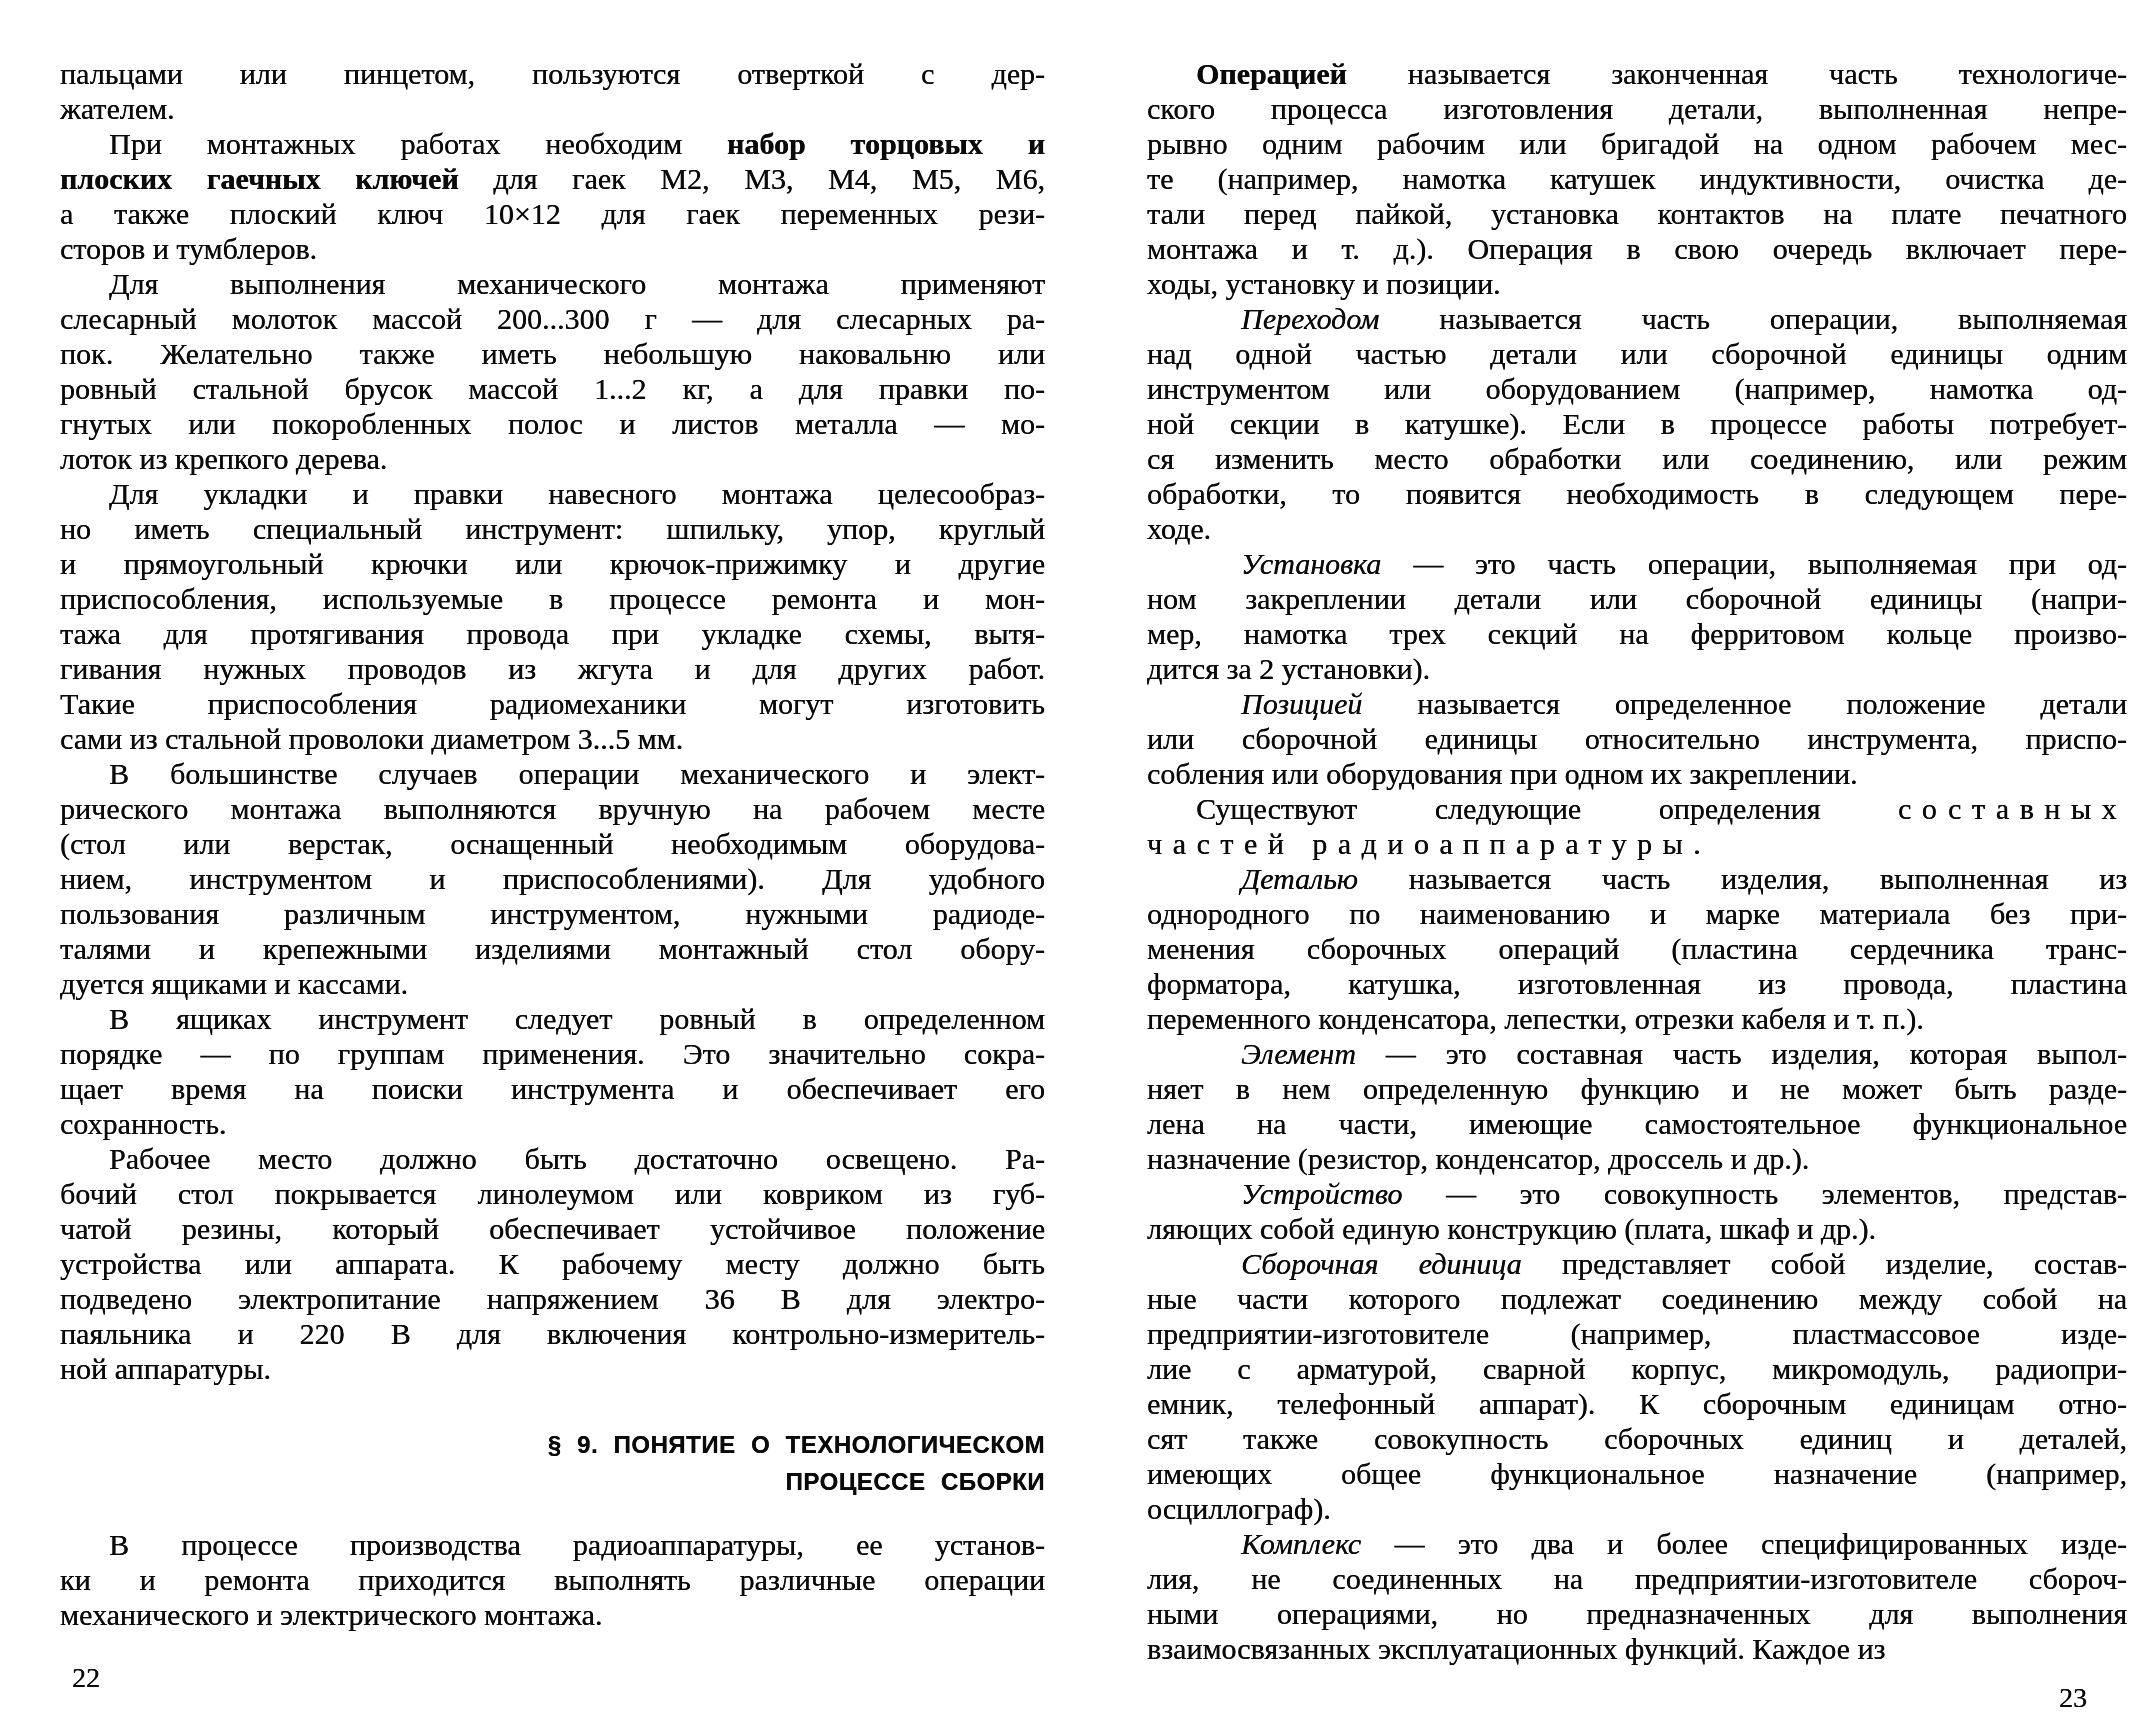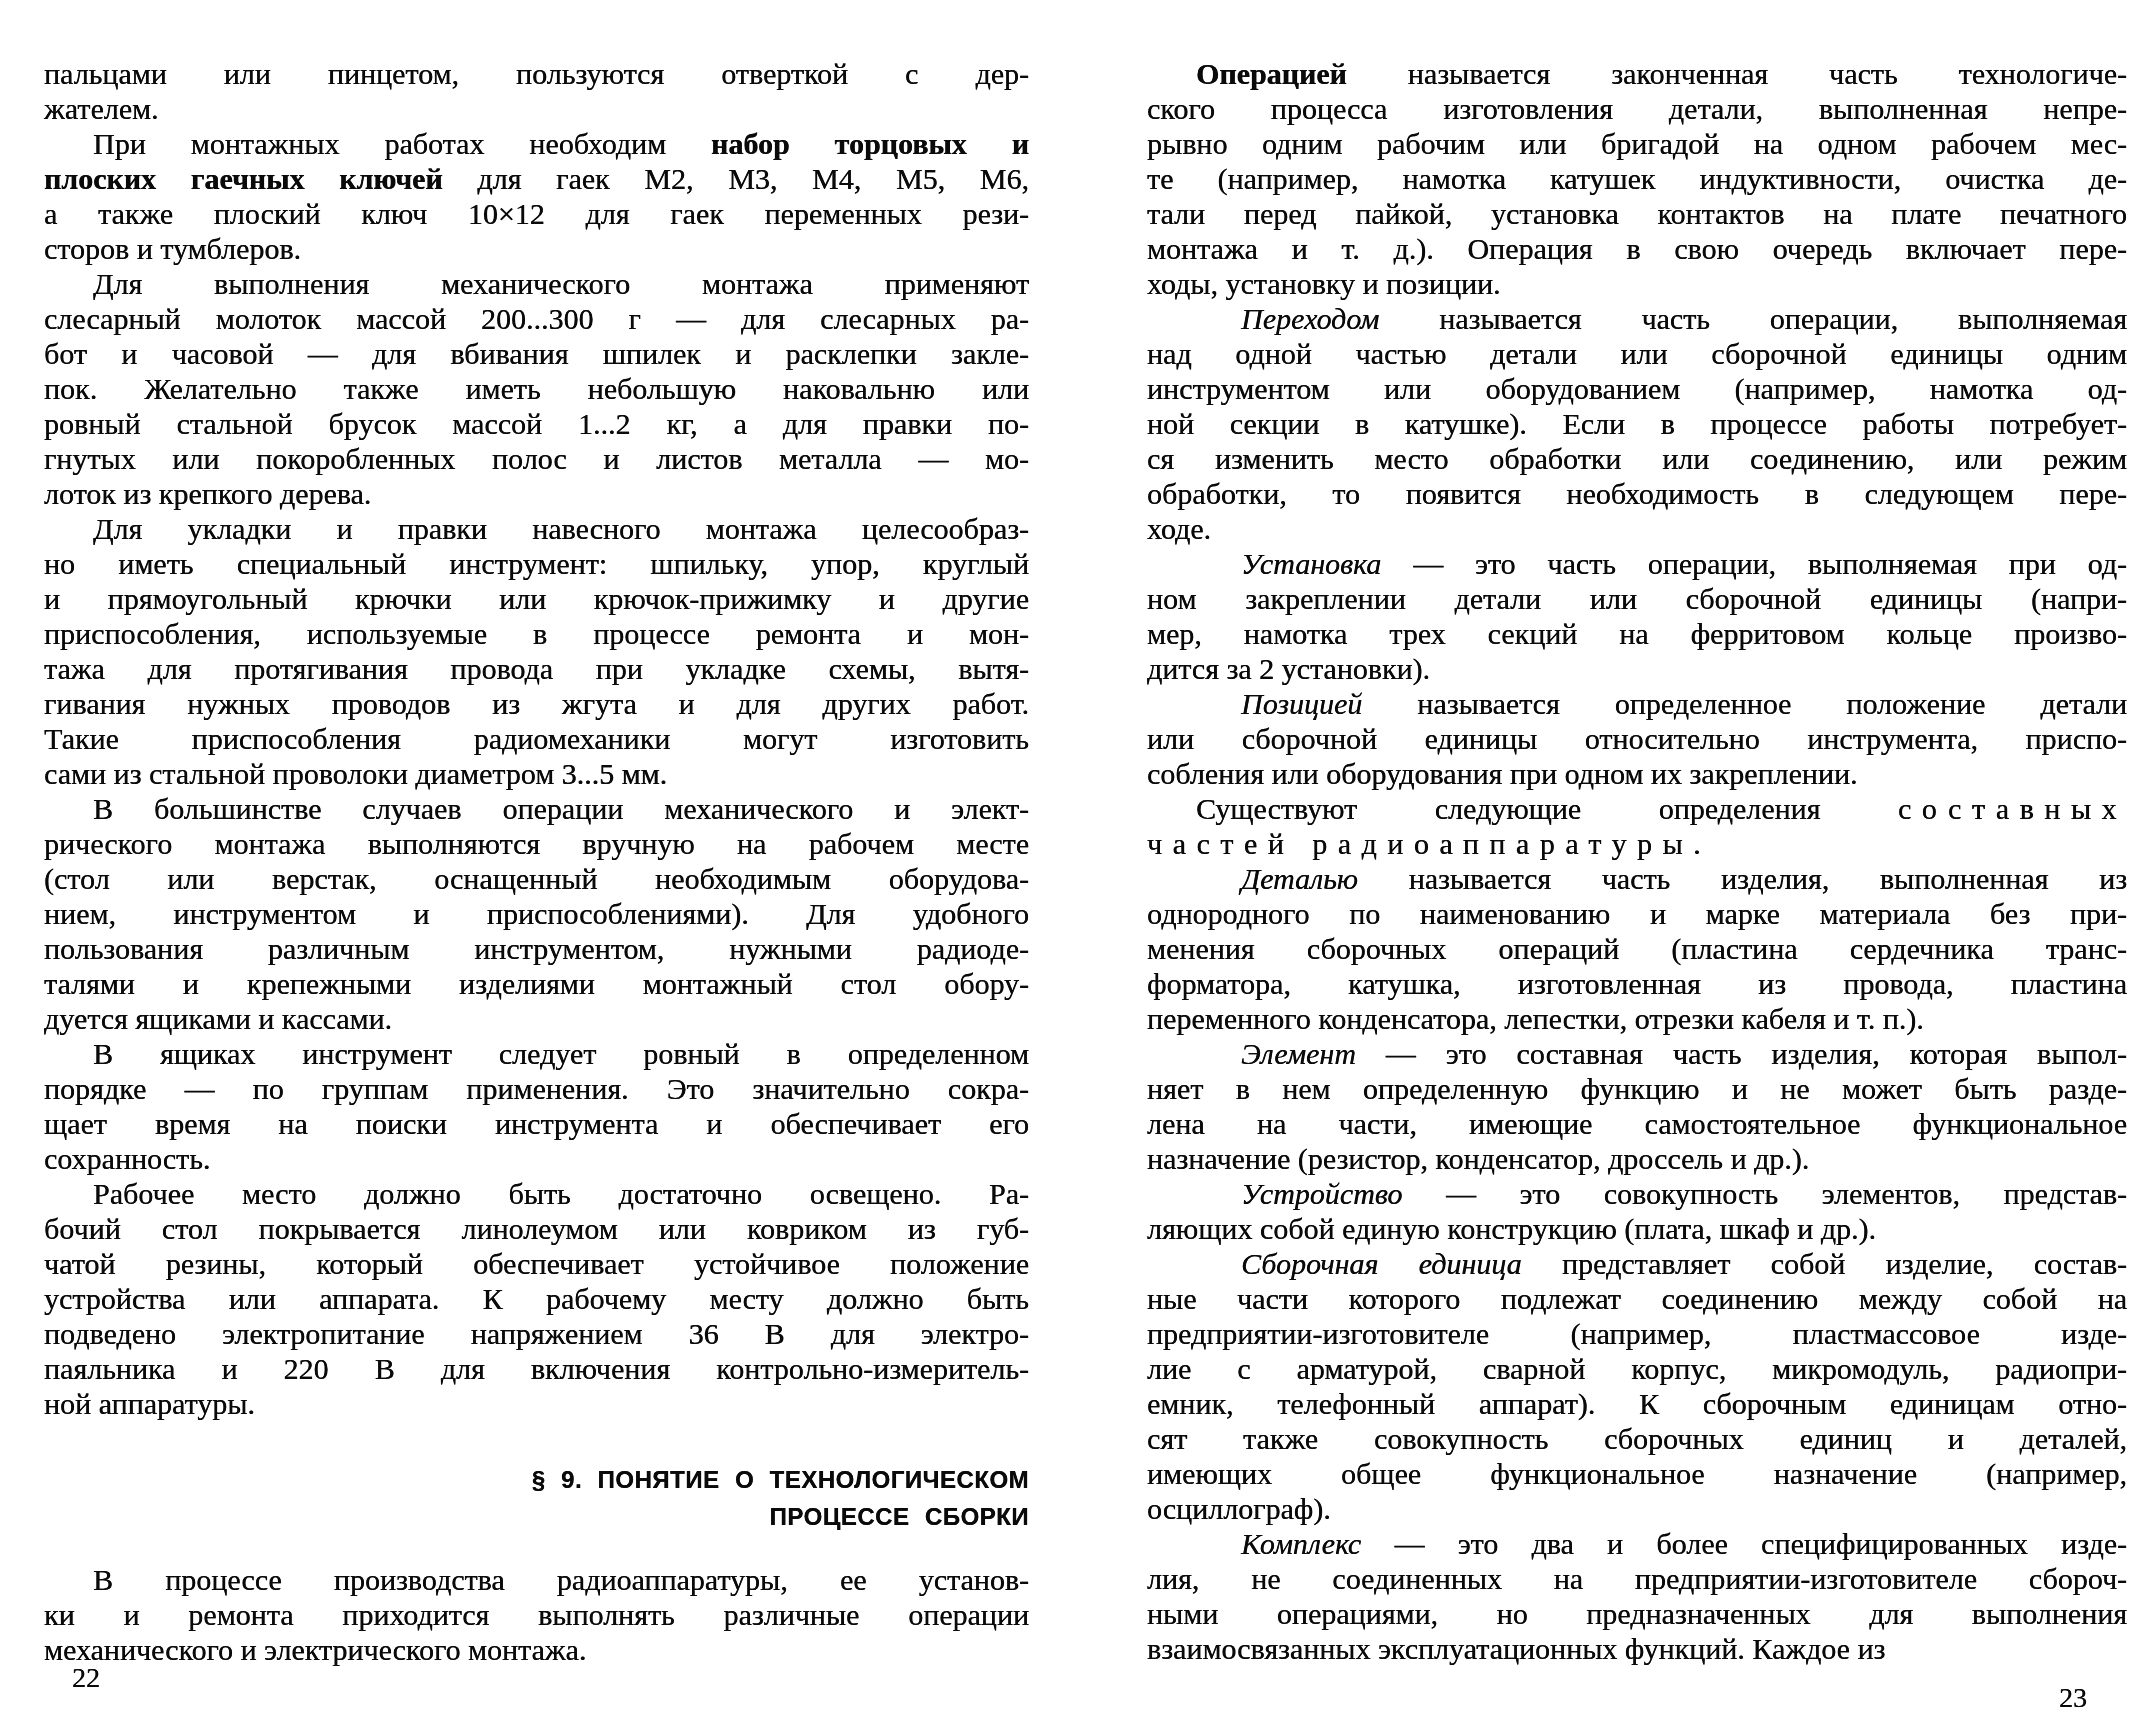--- a/index.html
+++ b/index.html
@@ -5,21 +5,21 @@
   html, body { margin: 0; padding: 0; }
   body {
     width: 2151px; height: 1732px;
     background: #ffffff;
     position: relative;
     overflow: hidden;
     font-family: "Liberation Serif", serif;
     color: #0a0a0a;
   }
   .page-col { position: absolute; top: 56px; }
-  #left-page  { left: 44px;  width: 985px; }
+  #left-page  { left: 60px;  width: 985px; }
   #right-page { left: 1147px; width: 980px; }
   .line {
     font-size: 30px;
     line-height: 35px;
     text-align: justify;
     text-align-last: justify;
     text-shadow: 0.3px 0 0 currentColor;
   }
   .line.last  { text-align-last: left; }
   .line.first { text-indent: 49px; }
@@ -51,21 +51,20 @@
 <div>
   <div id="left-page" class="page-col">
       <div class="line"><span class="run-n">пальцами или пинцетом, пользуются отверткой с дер-</span></div>
       <div class="line last"><span class="run-n">жателем.</span></div>
       <div class="line first"><span class="run-n">При монтажных работах необходим </span><span class="run-b">набор торцовых и</span></div>
       <div class="line"><span class="run-b">плоских гаечных ключей</span><span class="run-n"> для гаек М2, М3, М4, М5, М6,</span></div>
       <div class="line"><span class="run-n">а также плоский ключ 10×12 для гаек переменных рези-</span></div>
       <div class="line last"><span class="run-n">сторов и тумблеров.</span></div>
       <div class="line first"><span class="run-n">Для выполнения механического монтажа применяют</span></div>
       <div class="line"><span class="run-n">слесарный молоток массой 200...300 г — для слесарных ра-</span></div>
-      <div class="line"><span class="run-n">бот и часовой — для вбивания шпилек и расклепки закле-</span></div>
       <div class="line"><span class="run-n">пок. Желательно также иметь небольшую наковальню или</span></div>
       <div class="line"><span class="run-n">ровный стальной брусок массой 1...2 кг, а для правки по-</span></div>
       <div class="line"><span class="run-n">гнутых или покоробленных полос и листов металла — мо-</span></div>
       <div class="line last"><span class="run-n">лоток из крепкого дерева.</span></div>
       <div class="line first"><span class="run-n">Для укладки и правки навесного монтажа целесообраз-</span></div>
       <div class="line"><span class="run-n">но иметь специальный инструмент: шпильку, упор, круглый</span></div>
       <div class="line"><span class="run-n">и прямоугольный крючки или крючок-прижимку и другие</span></div>
       <div class="line"><span class="run-n">приспособления, используемые в процессе ремонта и мон-</span></div>
       <div class="line"><span class="run-n">тажа для протягивания провода при укладке схемы, вытя-</span></div>
       <div class="line"><span class="run-n">гивания нужных проводов из жгута и для других работ.</span></div>

